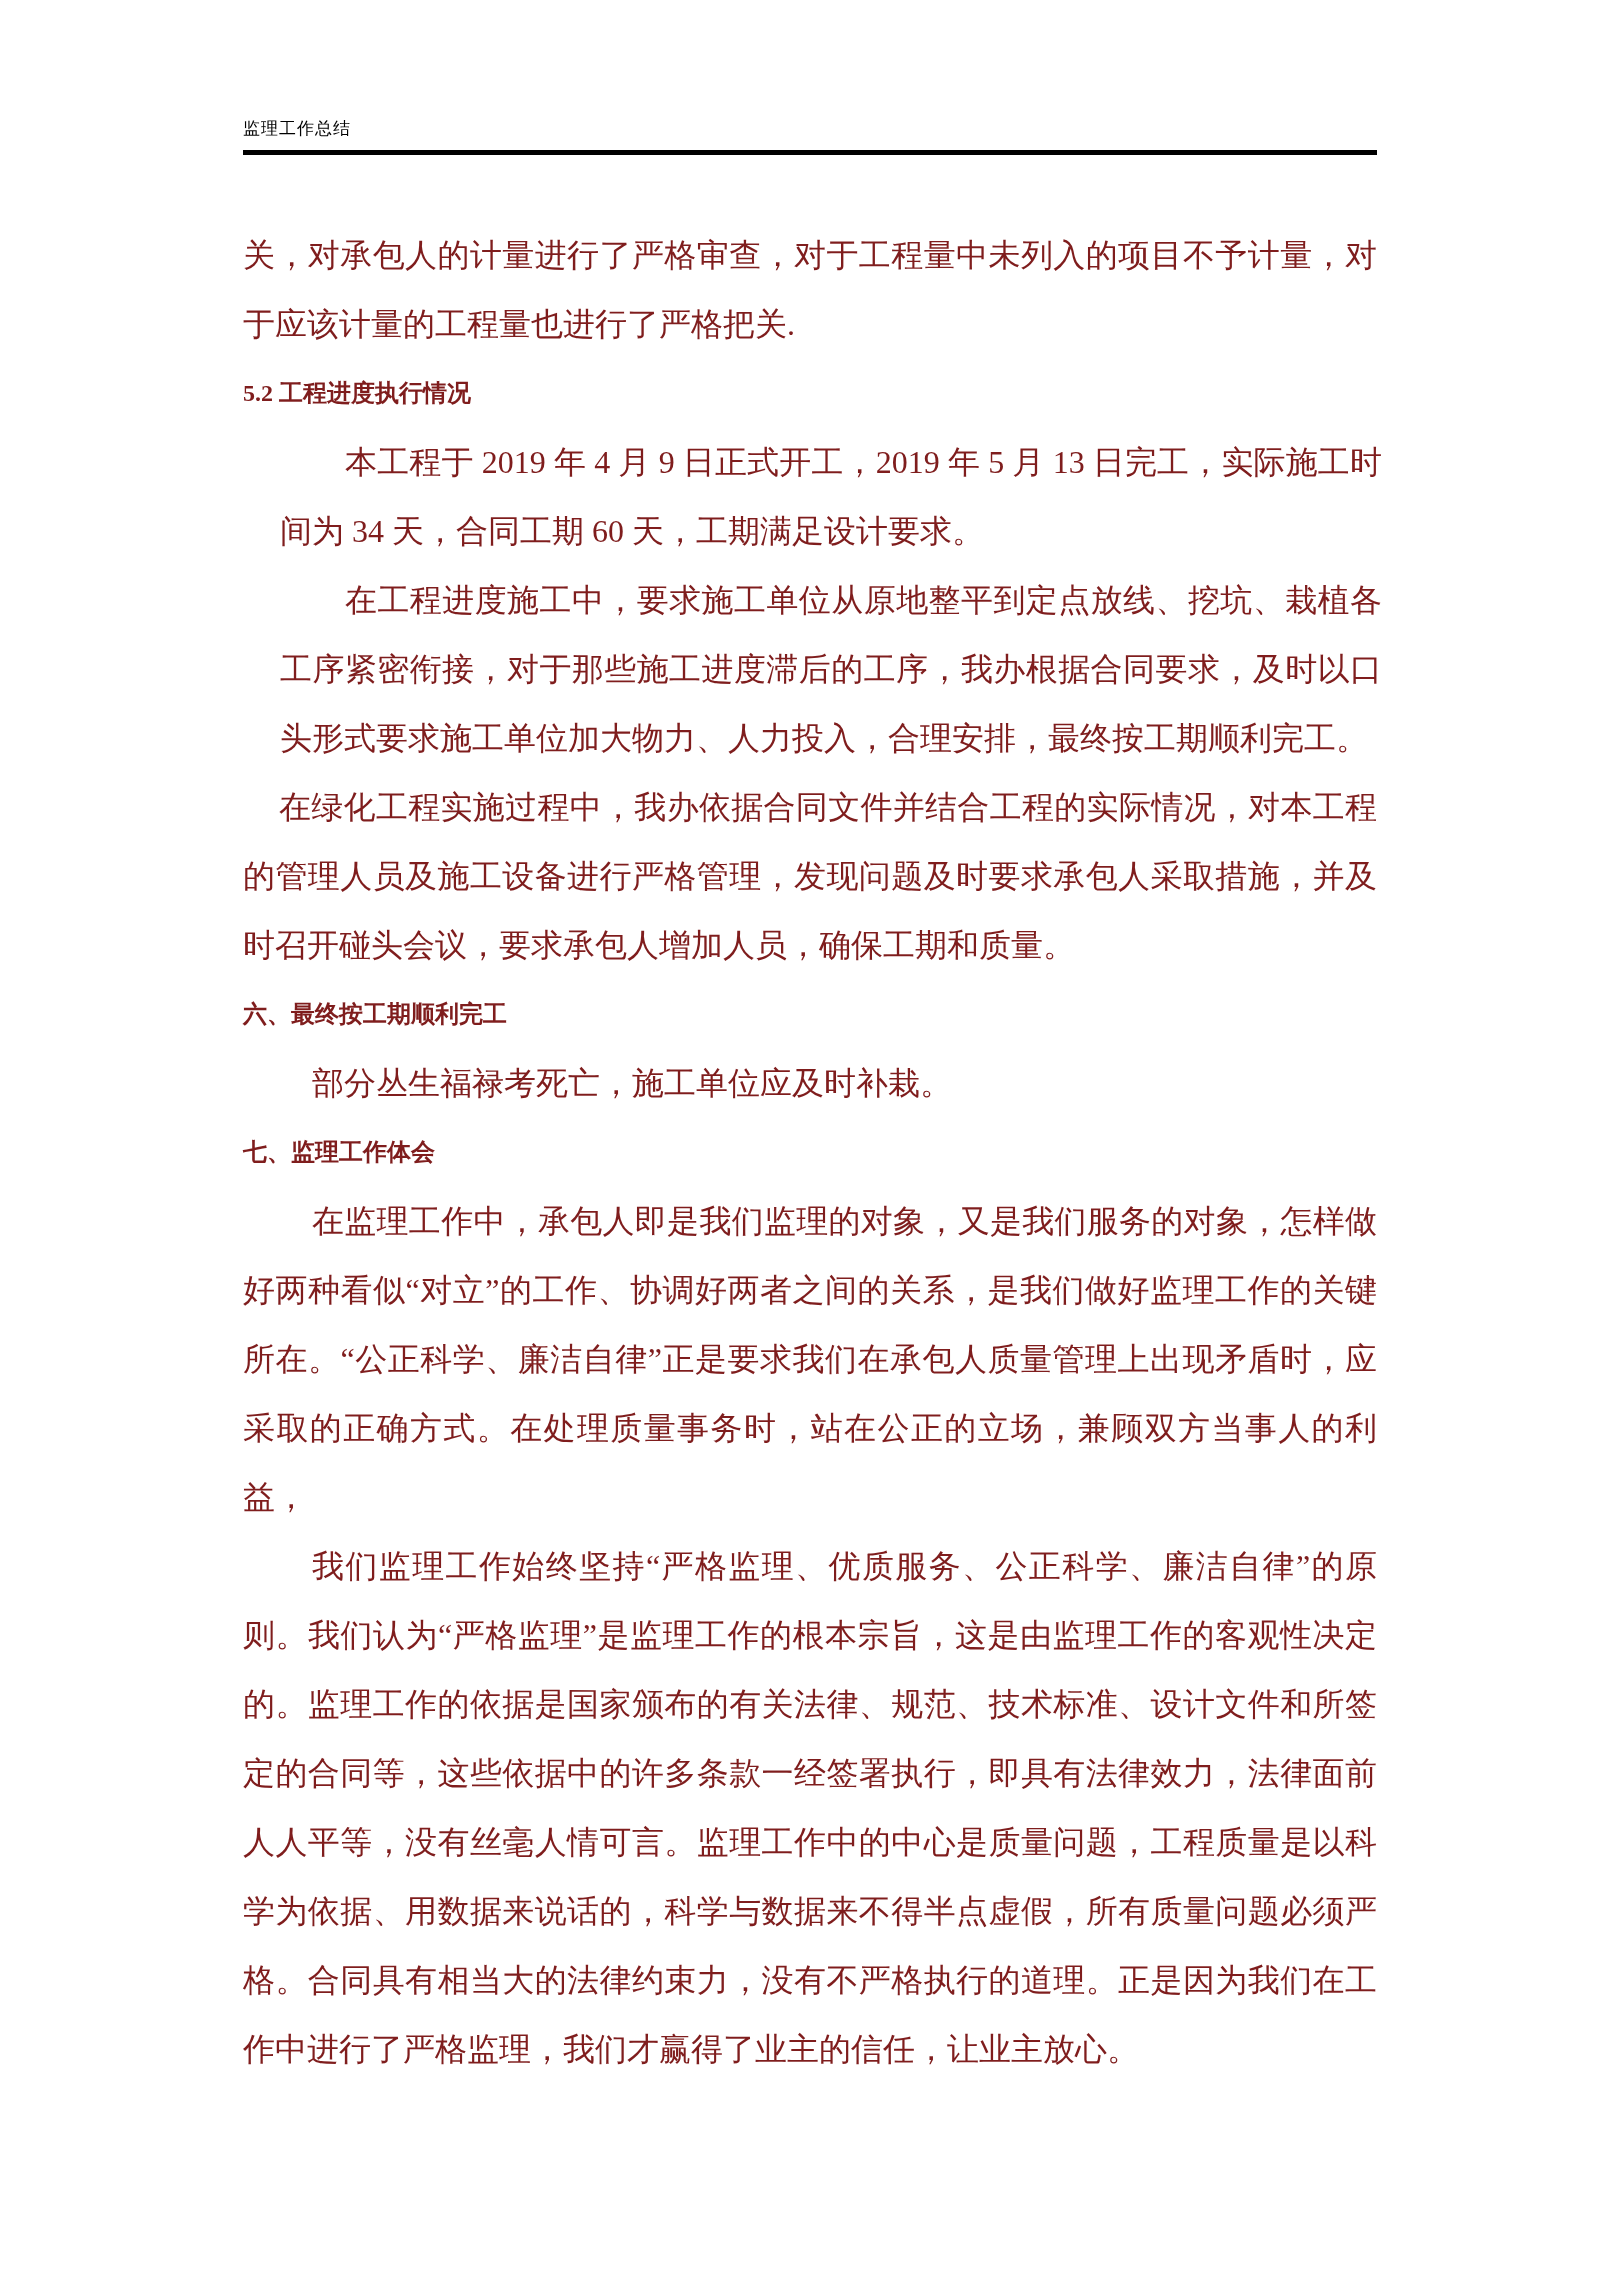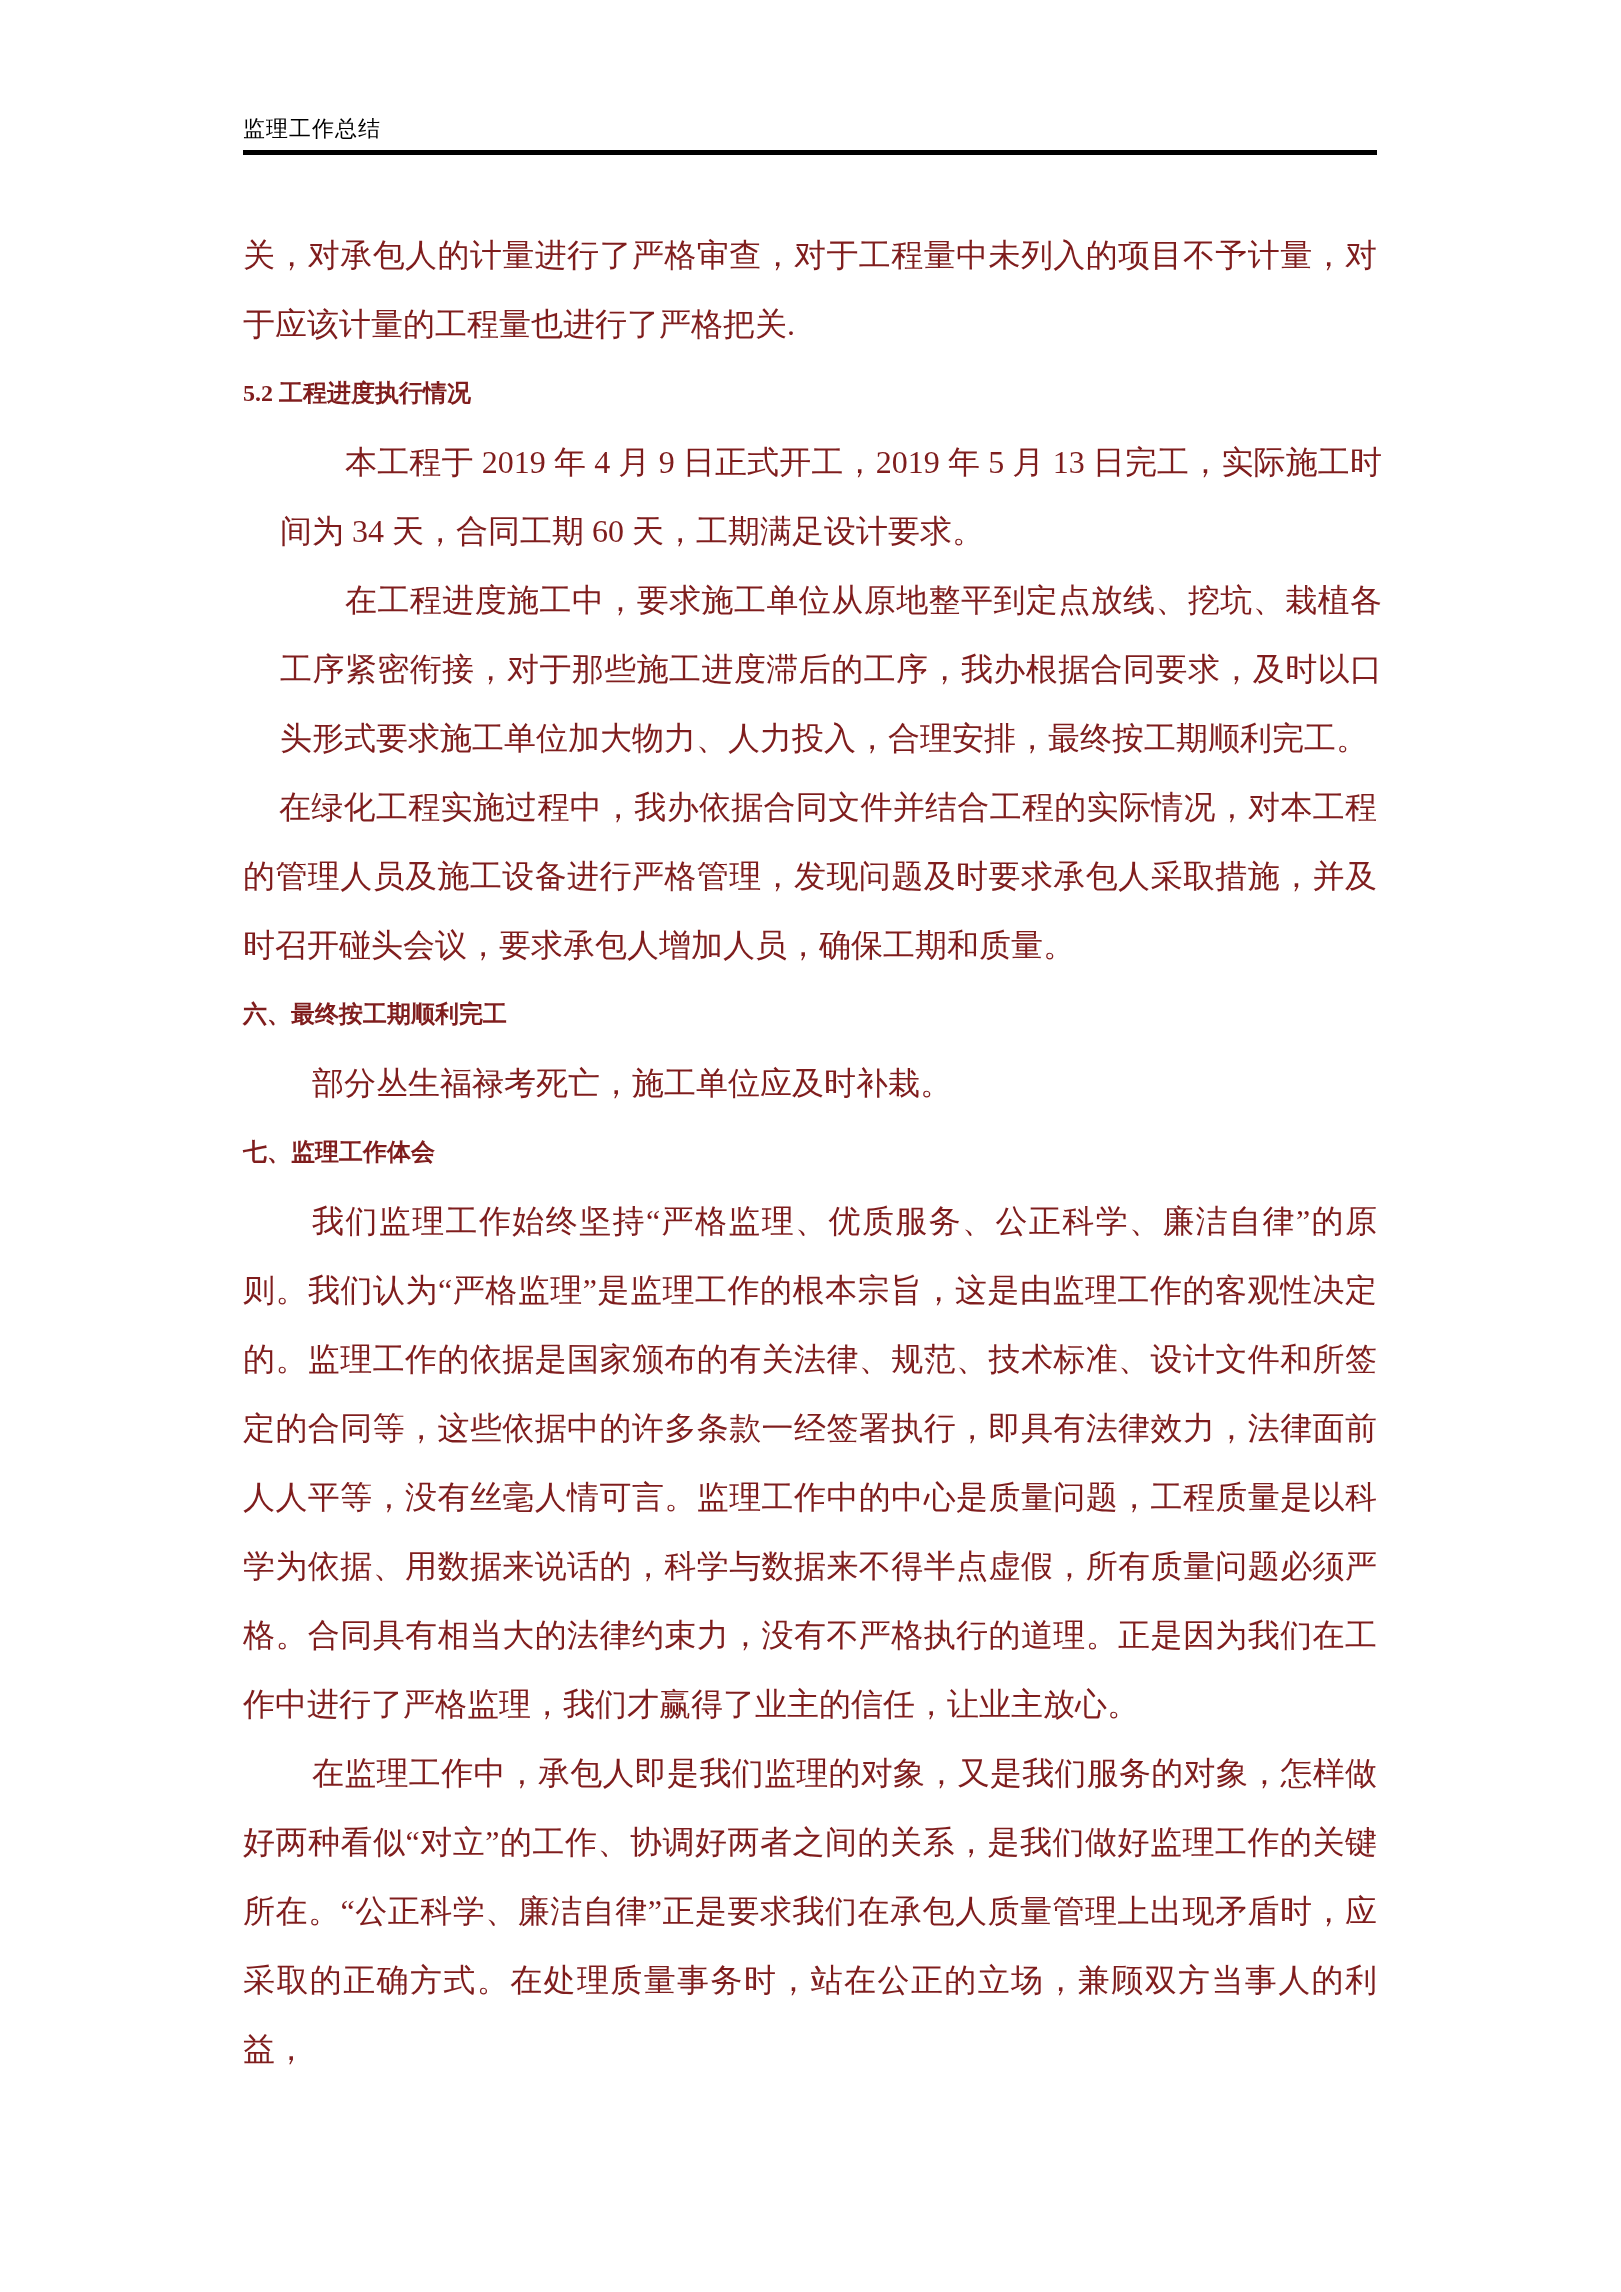--- a/index.html
+++ b/index.html
@@ -21,21 +21,21 @@
     overflow: hidden;
   }
   
   .doc-header {
     position: absolute;
     left: 243px;
     top: 114px;
     width: 1134px;
   }
   .doc-header-title {
-    font-size: 22px;
+    font-size: 17px;
     line-height: 29px;
     letter-spacing: 1px;
     color: #000000;
   }
   .doc-header-rule {
     margin-top: 6.9px;
     height: 4.9px;
     background: #000000;
   }
   
@@ -100,20 +100,20 @@
 
 
     <p class="blk indent1">在绿化工程实施过程中，我办依据合同文件并结合工程的实际情况，对本工程的管理人员及施工设备进行严格管理，发现问题及时要求承包人采取措施，并及时召开碰头会议，要求承包人增加人员，确保工期和质量。</p>
 
     <h2 class="blk heading">六、最终按工期顺利完工</h2>
 
     <p class="blk indent2">部分丛生福禄考死亡，施工单位应及时补栽。</p>
 
     <h2 class="blk heading">七、监理工作体会</h2>
 
+    <p class="blk indent2">在监理工作中，承包人即是我们监理的对象，又是我们服务的对象，怎样做好两种看似“对立”的工作、协调好两者之间的关系，是我们做好监理工作的关键所在。“公正科学、廉洁自律”正是要求我们在承包人质量管理上出现矛盾时，应采取的正确方式。在处理质量事务时，站在公正的立场，兼顾双方当事人的利益，</p>
+
     <p class="blk indent2">我们监理工作始终坚持“严格监理、优质服务、公正科学、廉洁自律”的原则。我们认为“严格监理”是监理工作的根本宗旨，这是由监理工作的客观性决定的。监理工作的依据是国家颁布的有关法律、规范、技术标准、设计文件和所签定的合同等，这些依据中的许多条款一经签署执行，即具有法律效力，法律面前人人平等，没有丝毫人情可言。监理工作中的中心是质量问题，工程质量是以科学为依据、用数据来说话的，科学与数据来不得半点虚假，所有质量问题必须严格。合同具有相当大的法律约束力，没有不严格执行的道理。正是因为我们在工作中进行了严格监理，我们才赢得了业主的信任，让业主放心。</p>
-
-    <p class="blk indent2">在监理工作中，承包人即是我们监理的对象，又是我们服务的对象，怎样做好两种看似“对立”的工作、协调好两者之间的关系，是我们做好监理工作的关键所在。“公正科学、廉洁自律”正是要求我们在承包人质量管理上出现矛盾时，应采取的正确方式。在处理质量事务时，站在公正的立场，兼顾双方当事人的利益，</p>
 
   </main>
 
 </div>
 
 
 </body></html>

